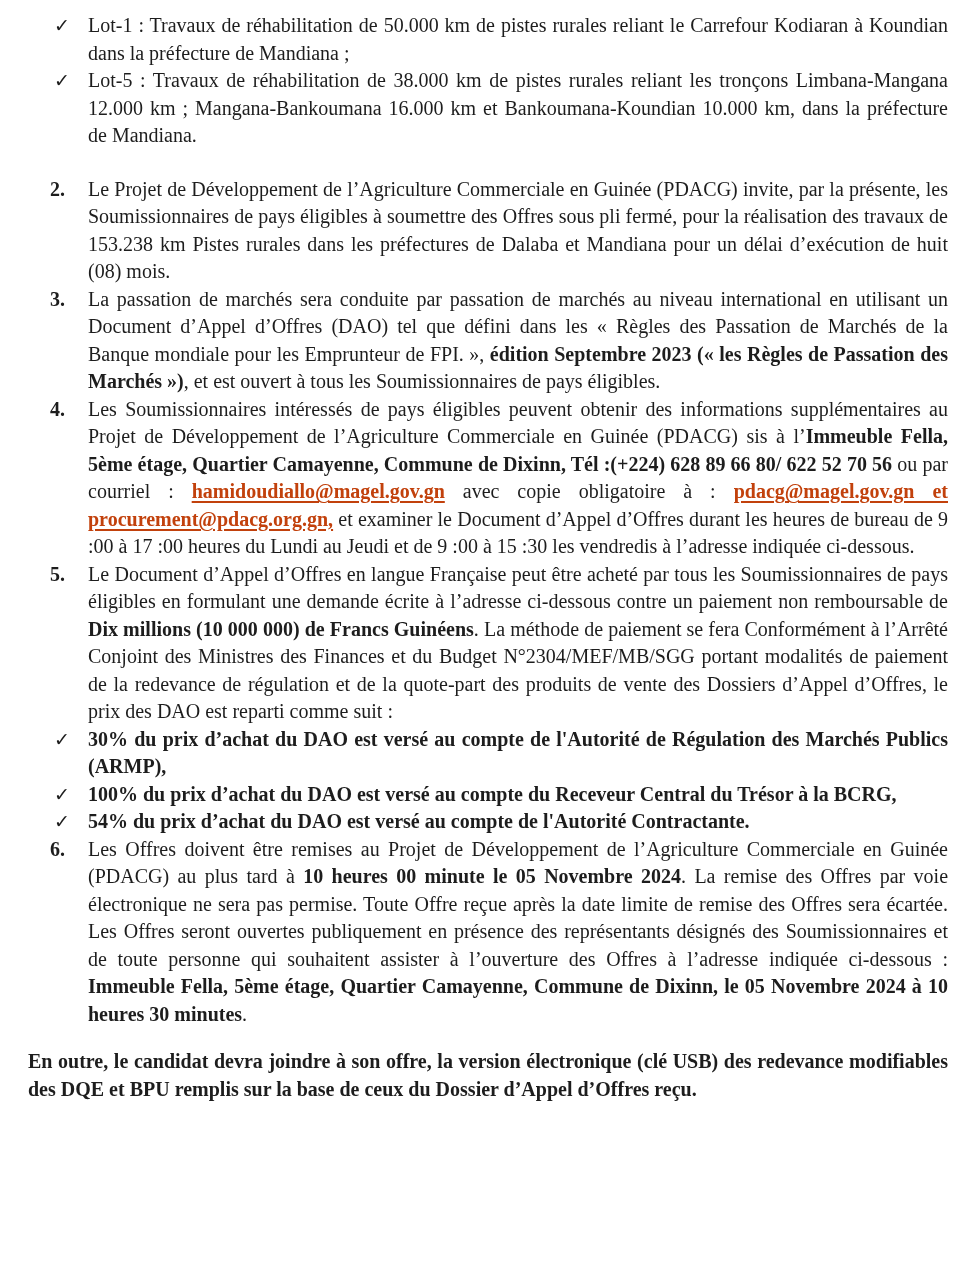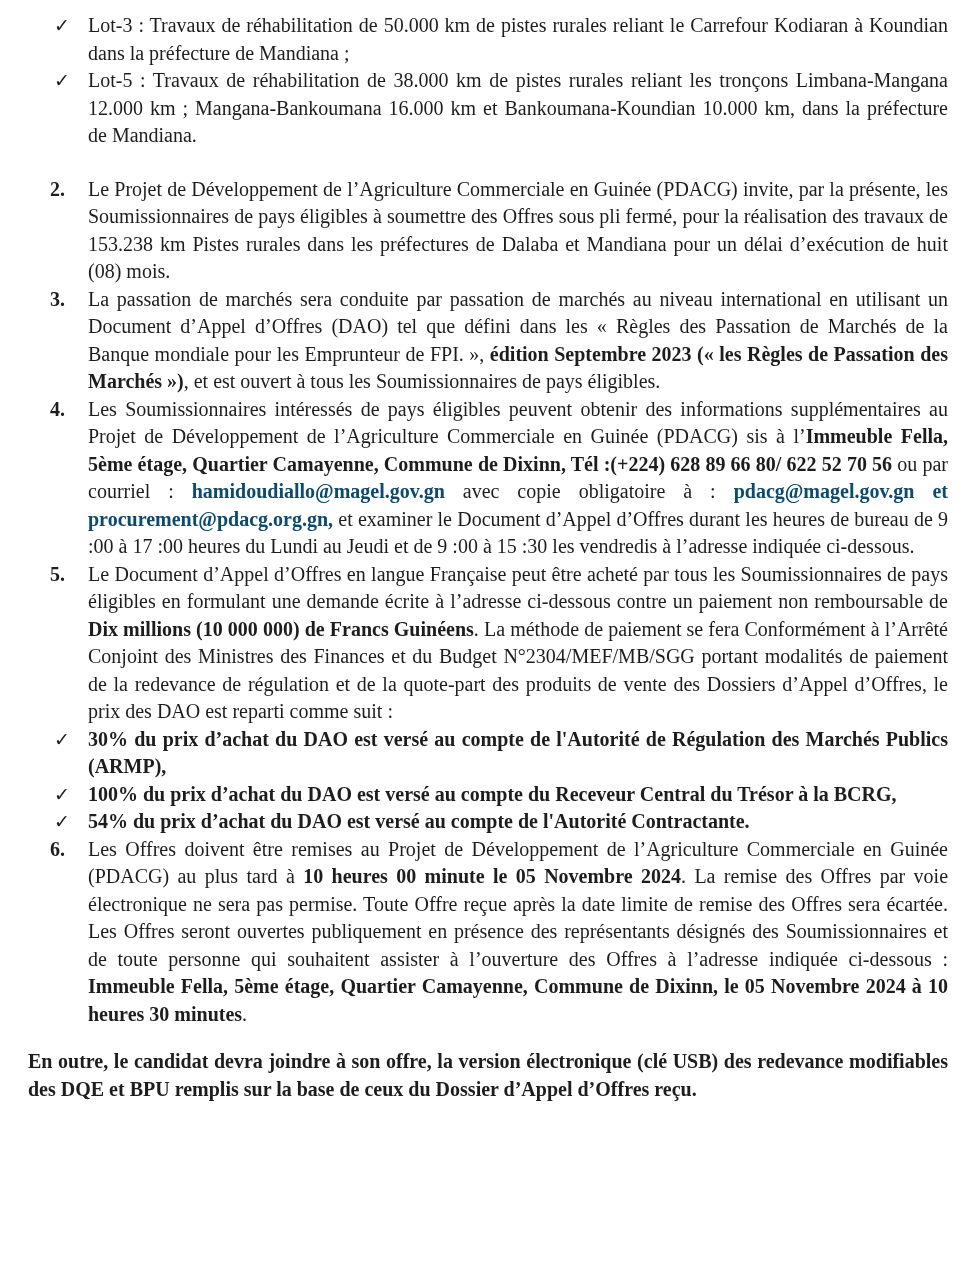--- a/index.html
+++ b/index.html
@@ -37,35 +37,36 @@
   }
   .marker.check {
     left: 26px;
     font-weight: normal;
     font-size: 19px;
   }
   .gap-top { margin-top: 26px; }
   .gap-top-sm { margin-top: 20px; }
   .b { font-weight: bold; }
   a.link {
-    color: #0c4a6e;
+    color: #c2410c;
     font-weight: bold;
+    text-decoration: underline;
     text-decoration-thickness: 2px;
     text-underline-offset: 3px;
     cursor: pointer;
   }
 </style>
 </head>
 <body>
 
 <div class="page">
 
   <div class="block">
     <span class="marker check">✓</span>
-    <span><span>Lot-3 : Travaux de réhabilitation de 50.000 km de pistes rurales reliant le Carrefour Kodiaran à Koundian dans la préfecture de Mandiana ;</span></span>
+    <span><span>Lot-1 : Travaux de réhabilitation de 50.000 km de pistes rurales reliant le Carrefour Kodiaran à Koundian dans la préfecture de Mandiana ;</span></span>
   </div>
 
   <div class="block">
     <span class="marker check">✓</span>
     <span><span>Lot-5 : Travaux de réhabilitation de 38.000 km de pistes rurales reliant les tronçons Limbana-Mangana 12.000 km ; Mangana-Bankoumana 16.000 km et Bankoumana-Koundian 10.000 km, dans la préfecture de Mandiana.</span></span>
   </div>
 
   <div class="block gap-top">
     <span class="marker">2.</span>
     <span><span>Le Projet de Développement de l’Agriculture Commerciale en Guinée (PDACG) invite, par la présente, les Soumissionnaires de pays éligibles à soumettre des Offres sous pli fermé, pour la réalisation des travaux de 153.238 km Pistes rurales dans les préfectures de Dalaba et Mandiana pour un délai d’exécution de huit (08) mois.</span></span>

